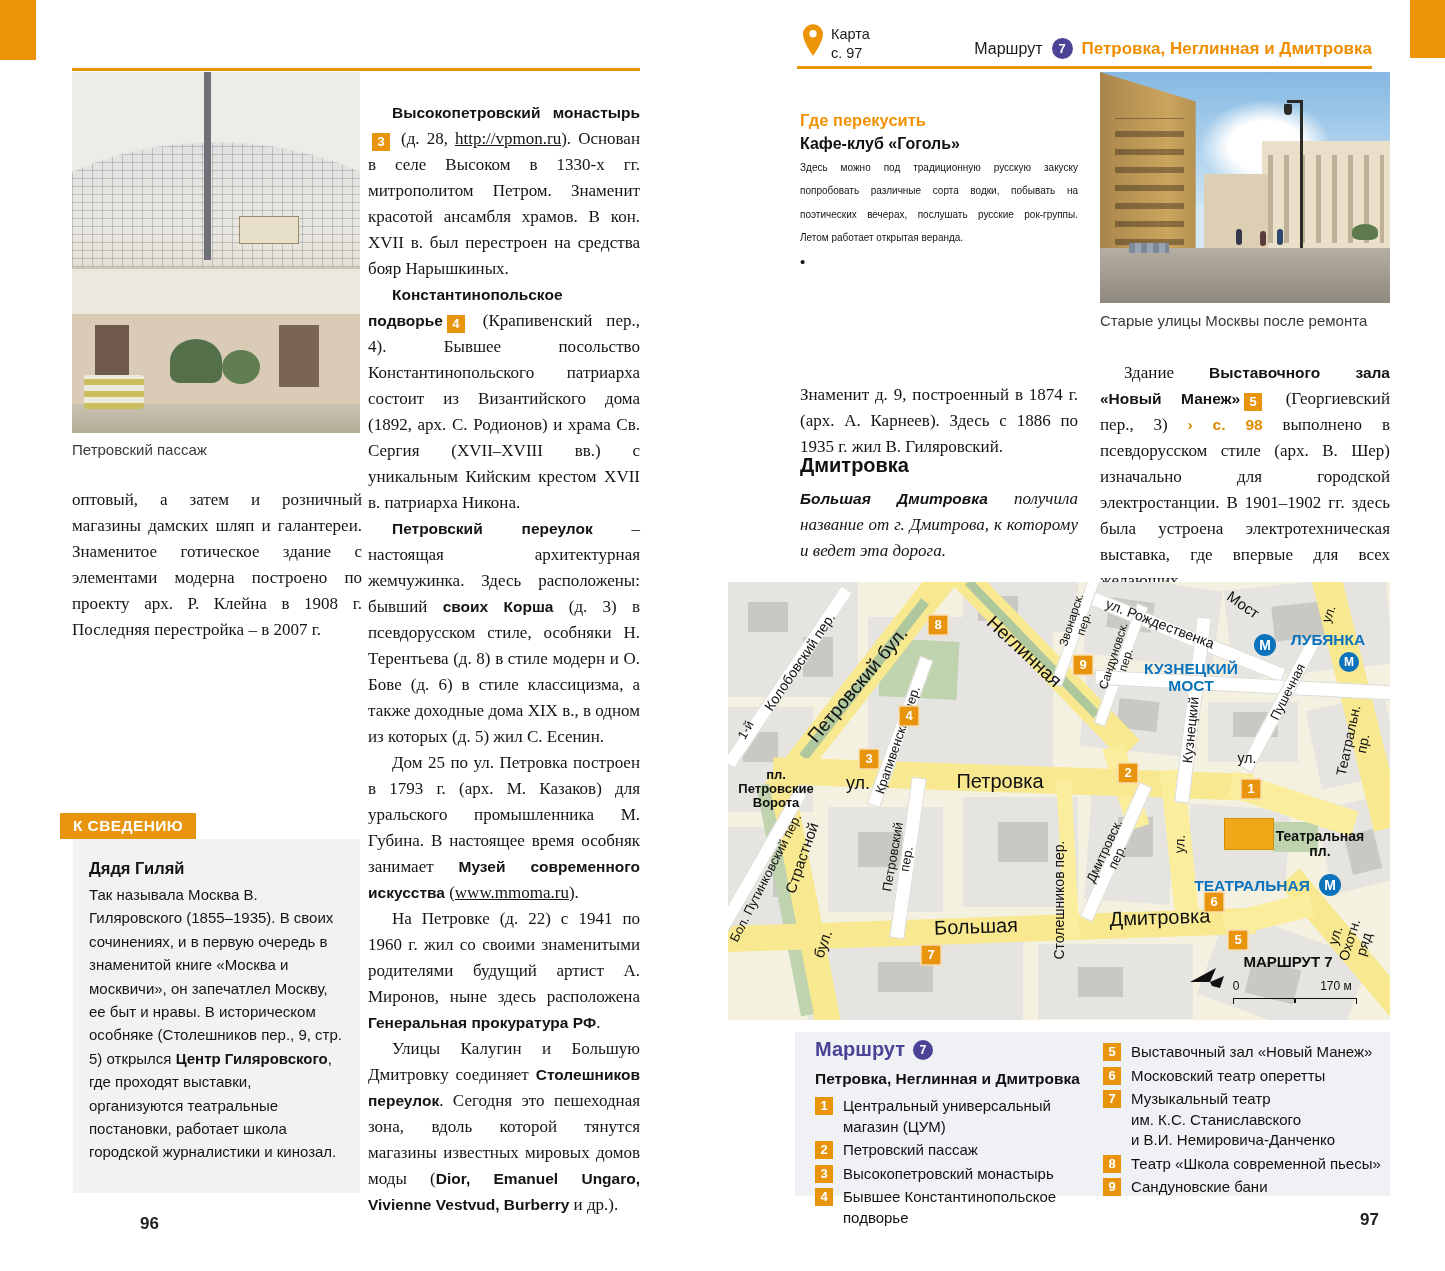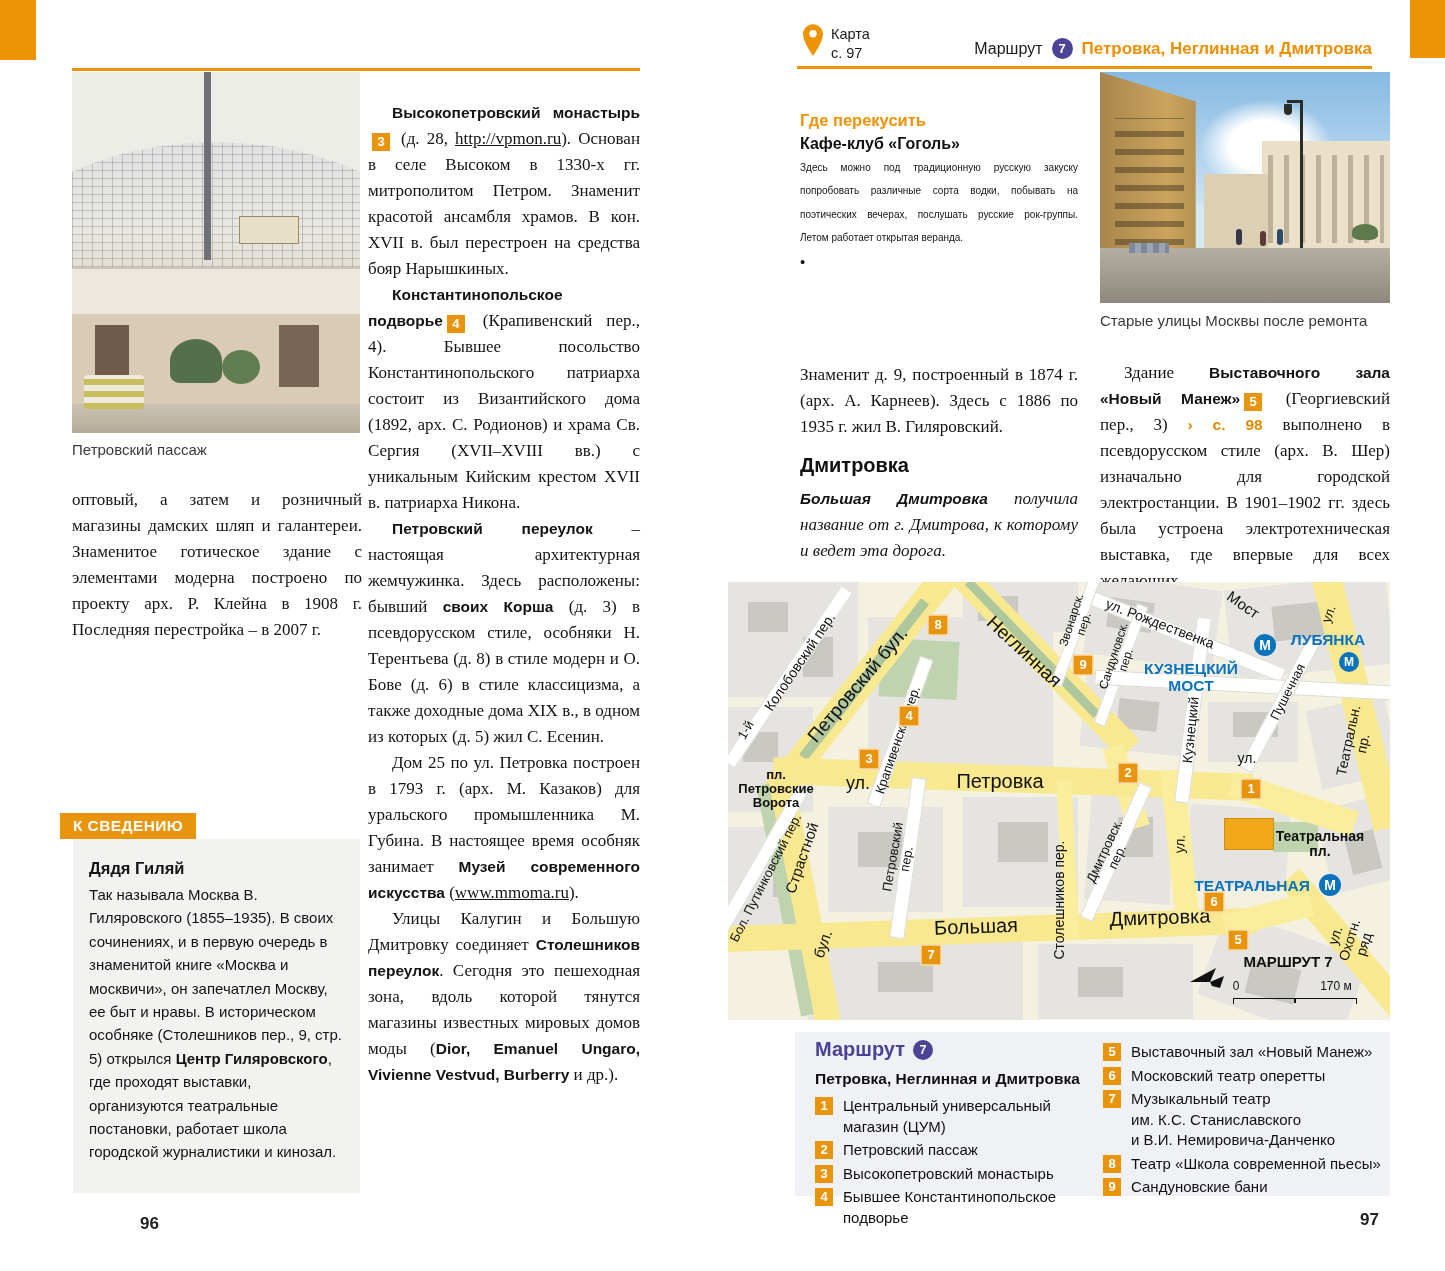--- a/index.html
+++ b/index.html
@@ -134,20 +134,21 @@
   <div class="info-box sansbox">
     <div class="info-title">Дядя Гиляй</div>
     <div class="info-body"><span>Так называла Москва В. Гиляровского (1855–1935). В своих сочинениях, и в первую очередь в знаменитой книге «Москва и москвичи», он запечатлел Москву, ее быт и нравы. В историческом особняке (Столешников пер., 9, стр. 5) открылся </span><span class="b">Центр Гиляровского</span><span>, где проходят выставки, организуются театральные постановки, работает школа городской журналистики и кинозал.</span></div>
   </div>
 
   <div class="serifcol" style="left:368px;top:100px;width:272px;">
     <p class="ind"><span class="b">Высокопетровский монастырь</span><span class="badge">3</span><span> (д. 28, </span><span class="lnk">http://vpmon.ru</span><span>). Основан в селе Высоком в 1330-х гг. митрополитом Петром. Знаменит красотой ансамбля храмов. В кон. XVII в. был перестроен на средства бояр Нарышкиных.</span></p>
     <p class="ind"><span class="b">Константинопольское подворье</span><span class="badge">4</span><span> (Крапивенский пер., 4). Бывшее посольство Константинопольского патриарха состоит из Византийского дома (1892, арх. С. Родионов) и храма Св. Сергия (XVII–XVIII вв.) с уникальным Кийским крестом XVII в. патриарха Никона.</span></p>
     <p class="ind"><span class="b">Петровский переулок</span><span> – настоящая архитектурная жемчужинка. Здесь расположены: бывший </span><span class="b">своих Корша</span><span> (д. 3) в псевдорусском стиле, особняки Н. Терентьева (д. 8) в стиле модерн и О. Бове (д. 6) в стиле классицизма, а также доходные дома XIX в., в одном из которых (д. 5) жил С. Есенин.</span></p>
     <p class="ind"><span>Дом 25 по ул. Петровка построен в 1793 г. (арх. М. Казаков) для уральского промышленника М. Губина. В настоящее время особняк занимает </span><span class="b">Музей современного искусства</span><span> (</span><span class="lnk">www.mmoma.ru</span><span>).</span></p>
+    <p class="ind"><span>На Петровке (д. 22) с 1941 по 1960 г. жил со своими знаменитыми родителями будущий артист А. Миронов, ныне здесь расположена </span><span class="b">Генеральная прокуратура РФ</span><span>.</span></p>
     <p class="ind"><span>Улицы Калугин и Большую Дмитровку соединяет </span><span class="b">Столешников переулок</span><span>. Сегодня это пешеходная зона, вдоль которой тянутся магазины известных мировых домов моды (</span><span class="b">Dior, Emanuel Ungaro, Vivienne Vestvud, Burberry</span><span> и др.).</span></p>
   </div>
 
   <div class="pagenum" style="left:140px;top:1214px;">96</div>
 
   <svg class="abs" style="left:803px;top:24px;" width="20" height="32" viewBox="0 0 24 38">
     <path d="M12 0C5.4 0 0 5.4 0 12c0 9 12 26 12 26s12-17 12-26C24 5.4 18.6 0 12 0z" fill="#EC9306"></path>
     <circle cx="12" cy="11.5" r="4.4" fill="#ffffff"></circle>
   </svg>
   <div class="hdr-karta">
@@ -182,21 +183,21 @@
 
   <div class="eat sansbox">
     <div class="eat-head">Где перекусить</div>
     <div class="eat-sub">Кафе-клуб «Гоголь»</div>
     <div class="eat-body">Здесь можно под традиционную русскую закуску попробовать различные сорта водки, побывать на поэтических вечерах, послушать русские рок-группы. Летом работает открытая веранда.</div>
     <div class="eat-bullet">
       <span class="dot">•</span>
     </div>
   </div>
 
-  <div class="serifcol" style="left:800px;top:362px;width:278px;">
+  <div class="serifcol" style="left:800px;top:382px;width:278px;">
     <p><span>Знаменит д. 9, построенный в 1874 г. (арх. А. Карнеев). Здесь с 1886 по 1935 г. жил В. Гиляровский.</span></p>
   </div>
   <div class="h2-sans" style="left:800px;top:452px;">Дмитровка</div>
   <div class="serifcol" style="left:800px;top:486px;width:278px;font-style:italic;">
     <p><span class="b">Большая Дмитровка</span><span> получила название от г. Дмитрова, к которому и ведет эта дорога.</span></p>
   </div>
 
   <div class="serifcol" style="left:1100px;top:360px;width:290px;">
     <p class="ind"><span>Здание </span><span class="b">Выставочного зала «Новый Манеж»</span><span class="badge">5</span><span> (Георгиевский пер., 3) </span><span class="ob">› с. 98</span><span> выполнено в псевдорусском стиле (арх. В. Шер) изначально для городской электростанции. В 1901–1902 гг. здесь была устроена электротехническая выставка, где впервые для всех желающих</span></p>
   </div>

